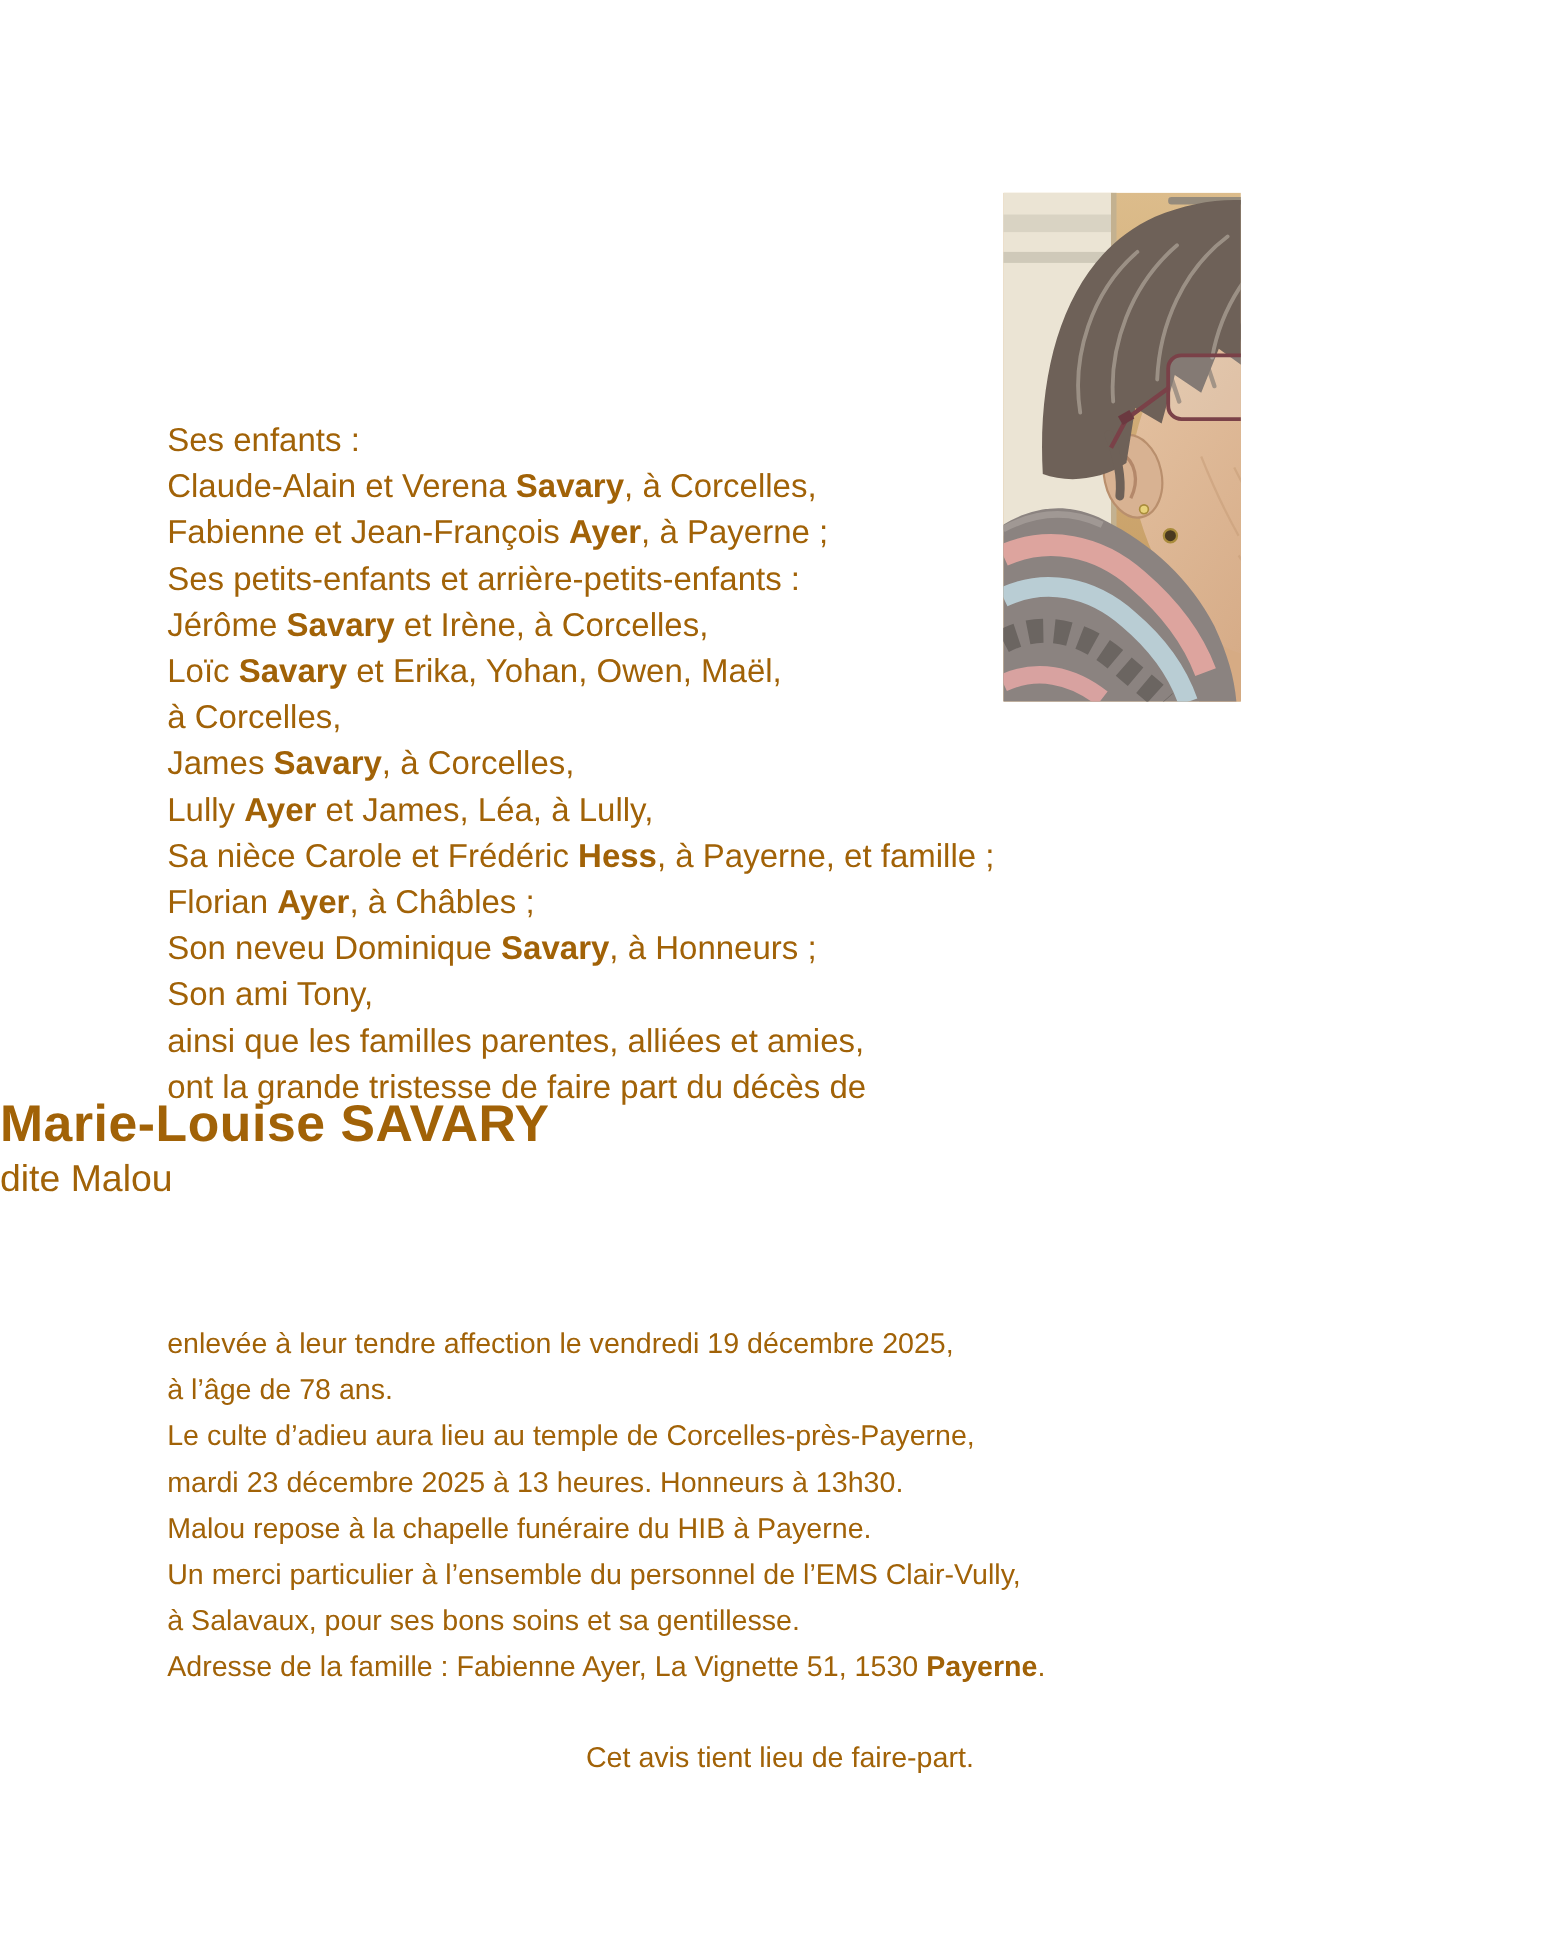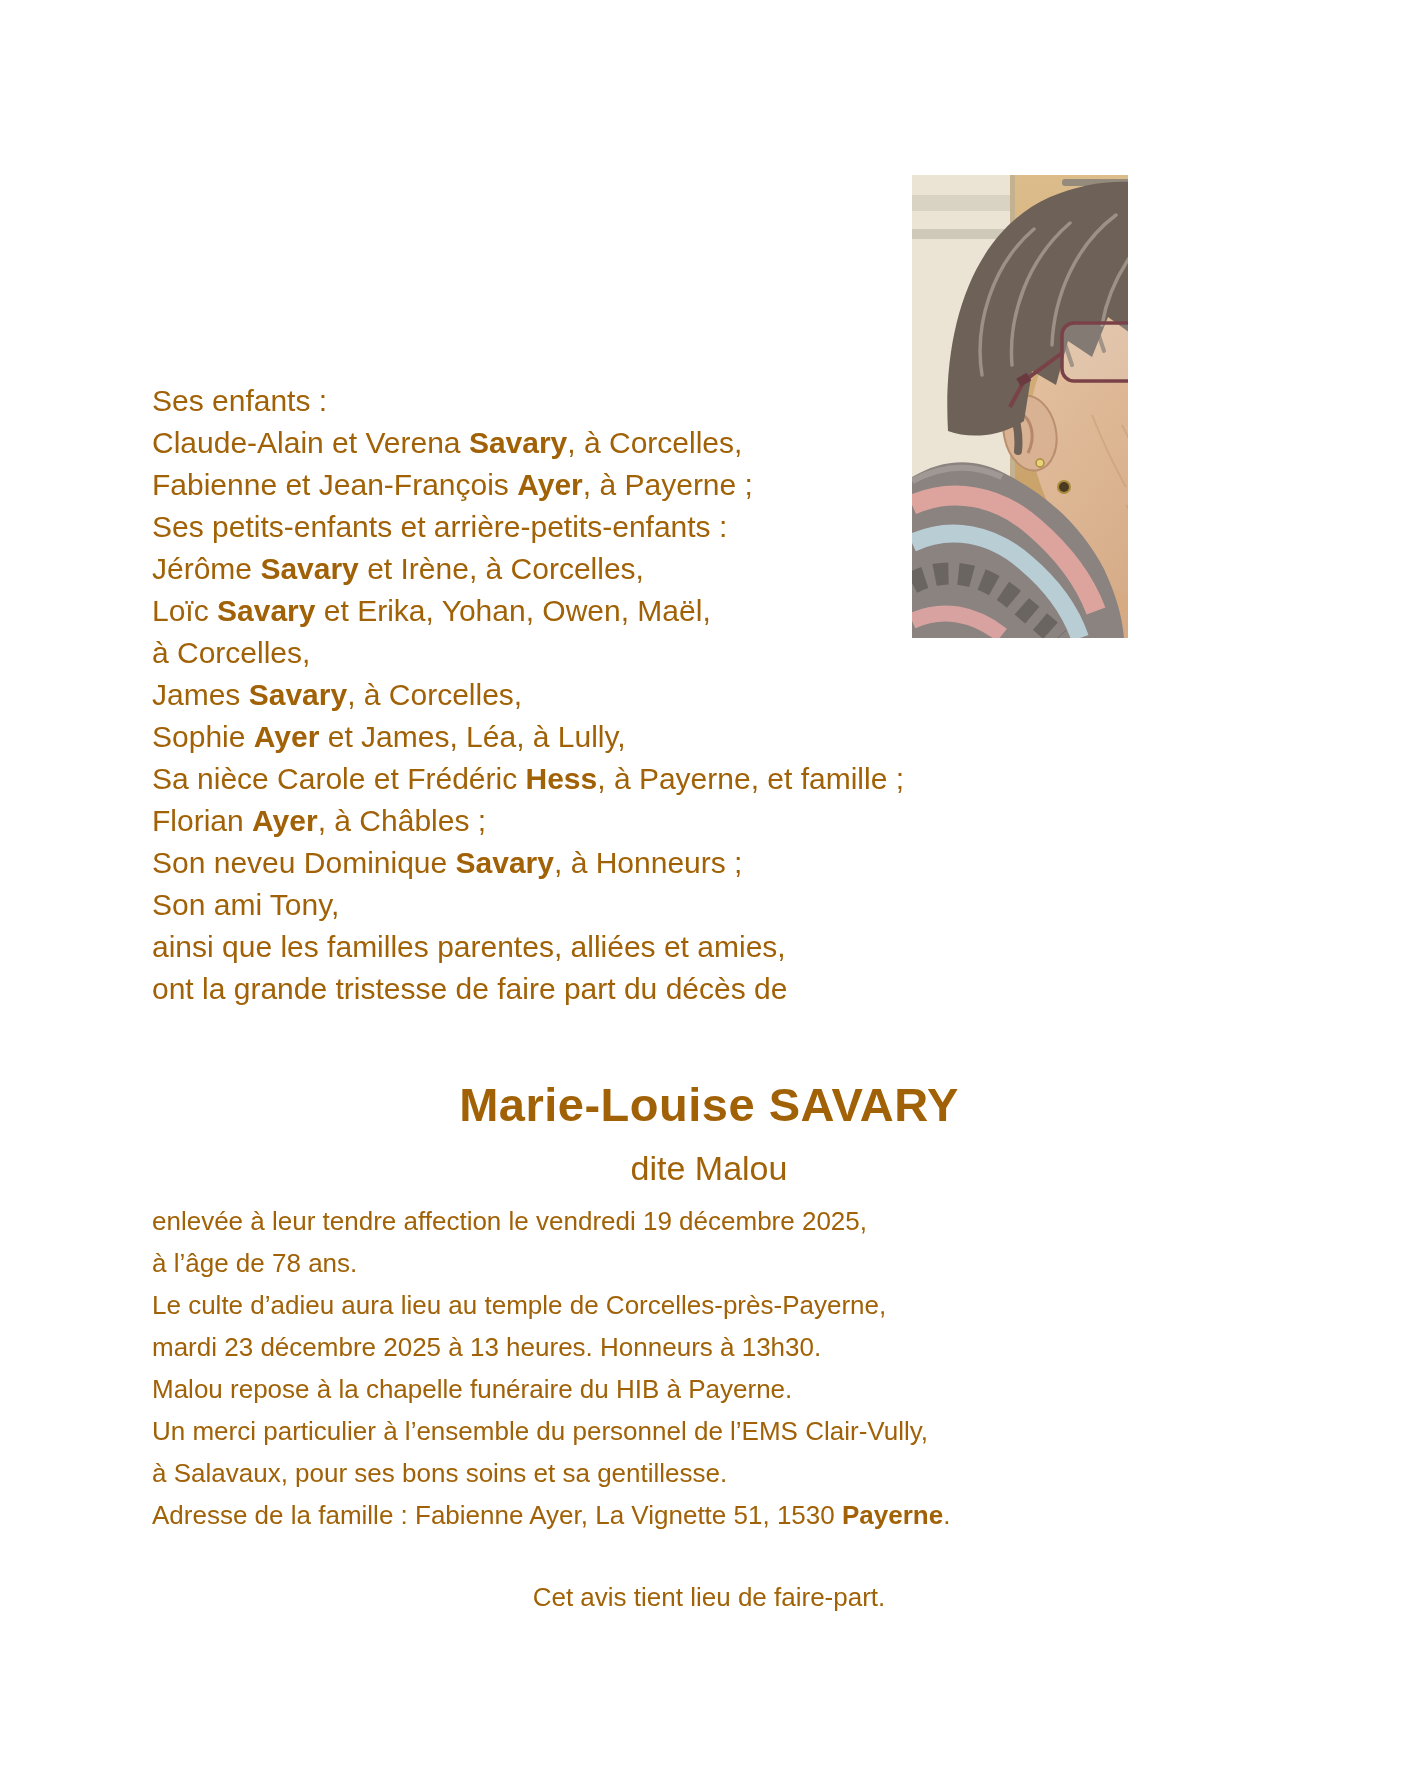--- a/index.html
+++ b/index.html
@@ -33,34 +33,33 @@
     line-height: 42px;
     white-space: nowrap;
   }
   .doc-line { white-space: nowrap; }
   .doc-line.center { text-align: center; margin-top: 40px; }
   .bold { font-weight: 700; }
 
   .title-block {
     position: absolute;
     left: 0;
-    top: 1080px;
+    top: 996px;
     width: 1418px;
-    text-align: center;
   }
   .main-title {
     font-size: 47px;
     font-weight: 700;
     line-height: 50px;
     letter-spacing: 0.5px;
   }
   .nickname {
     font-size: 34px;
     line-height: 40px;
-    margin-top: 18px;
+    margin-top: 6px;
   }
 
   
   .photo-frame {
     position: absolute;
     left: 912px;
     top: 175px;
     width: 380px;
     height: 463px;
     overflow: hidden;
@@ -191,21 +190,21 @@
 
   <div class="family-block">
       <div class="doc-line"><span>Ses enfants :</span></div>
       <div class="doc-line"><span>Claude-Alain et Verena </span><span class="bold">Savary</span><span>, à Corcelles,</span></div>
       <div class="doc-line"><span>Fabienne et Jean-François </span><span class="bold">Ayer</span><span>, à Payerne ;</span></div>
       <div class="doc-line"><span>Ses petits-enfants et arrière-petits-enfants :</span></div>
       <div class="doc-line"><span>Jérôme </span><span class="bold">Savary</span><span> et Irène, à Corcelles,</span></div>
       <div class="doc-line"><span>Loïc </span><span class="bold">Savary</span><span> et Erika, Yohan, Owen, Maël,</span></div>
       <div class="doc-line"><span>à Corcelles,</span></div>
       <div class="doc-line"><span>James </span><span class="bold">Savary</span><span>, à Corcelles,</span></div>
-      <div class="doc-line"><span>Sophie </span><span class="bold">Ayer</span><span> et James, Léa, à Lully,</span></div>
+      <div class="doc-line"><span>Lully </span><span class="bold">Ayer</span><span> et James, Léa, à Lully,</span></div>
       <div class="doc-line"><span>Sa nièce Carole et Frédéric </span><span class="bold">Hess</span><span>, à Payerne, et famille ;</span></div>
       <div class="doc-line"><span>Florian </span><span class="bold">Ayer</span><span>, à Châbles ;</span></div>
       <div class="doc-line"><span>Son neveu Dominique </span><span class="bold">Savary</span><span>, à Honneurs ;</span></div>
       <div class="doc-line"><span>Son ami Tony,</span></div>
       <div class="doc-line"><span>ainsi que les familles parentes, alliées et amies,</span></div>
       <div class="doc-line"><span>ont la grande tristesse de faire part du décès de</span></div>
     </div>
 
   <div class="title-block">
     <div class="main-title">Marie-Louise SAVARY</div>

